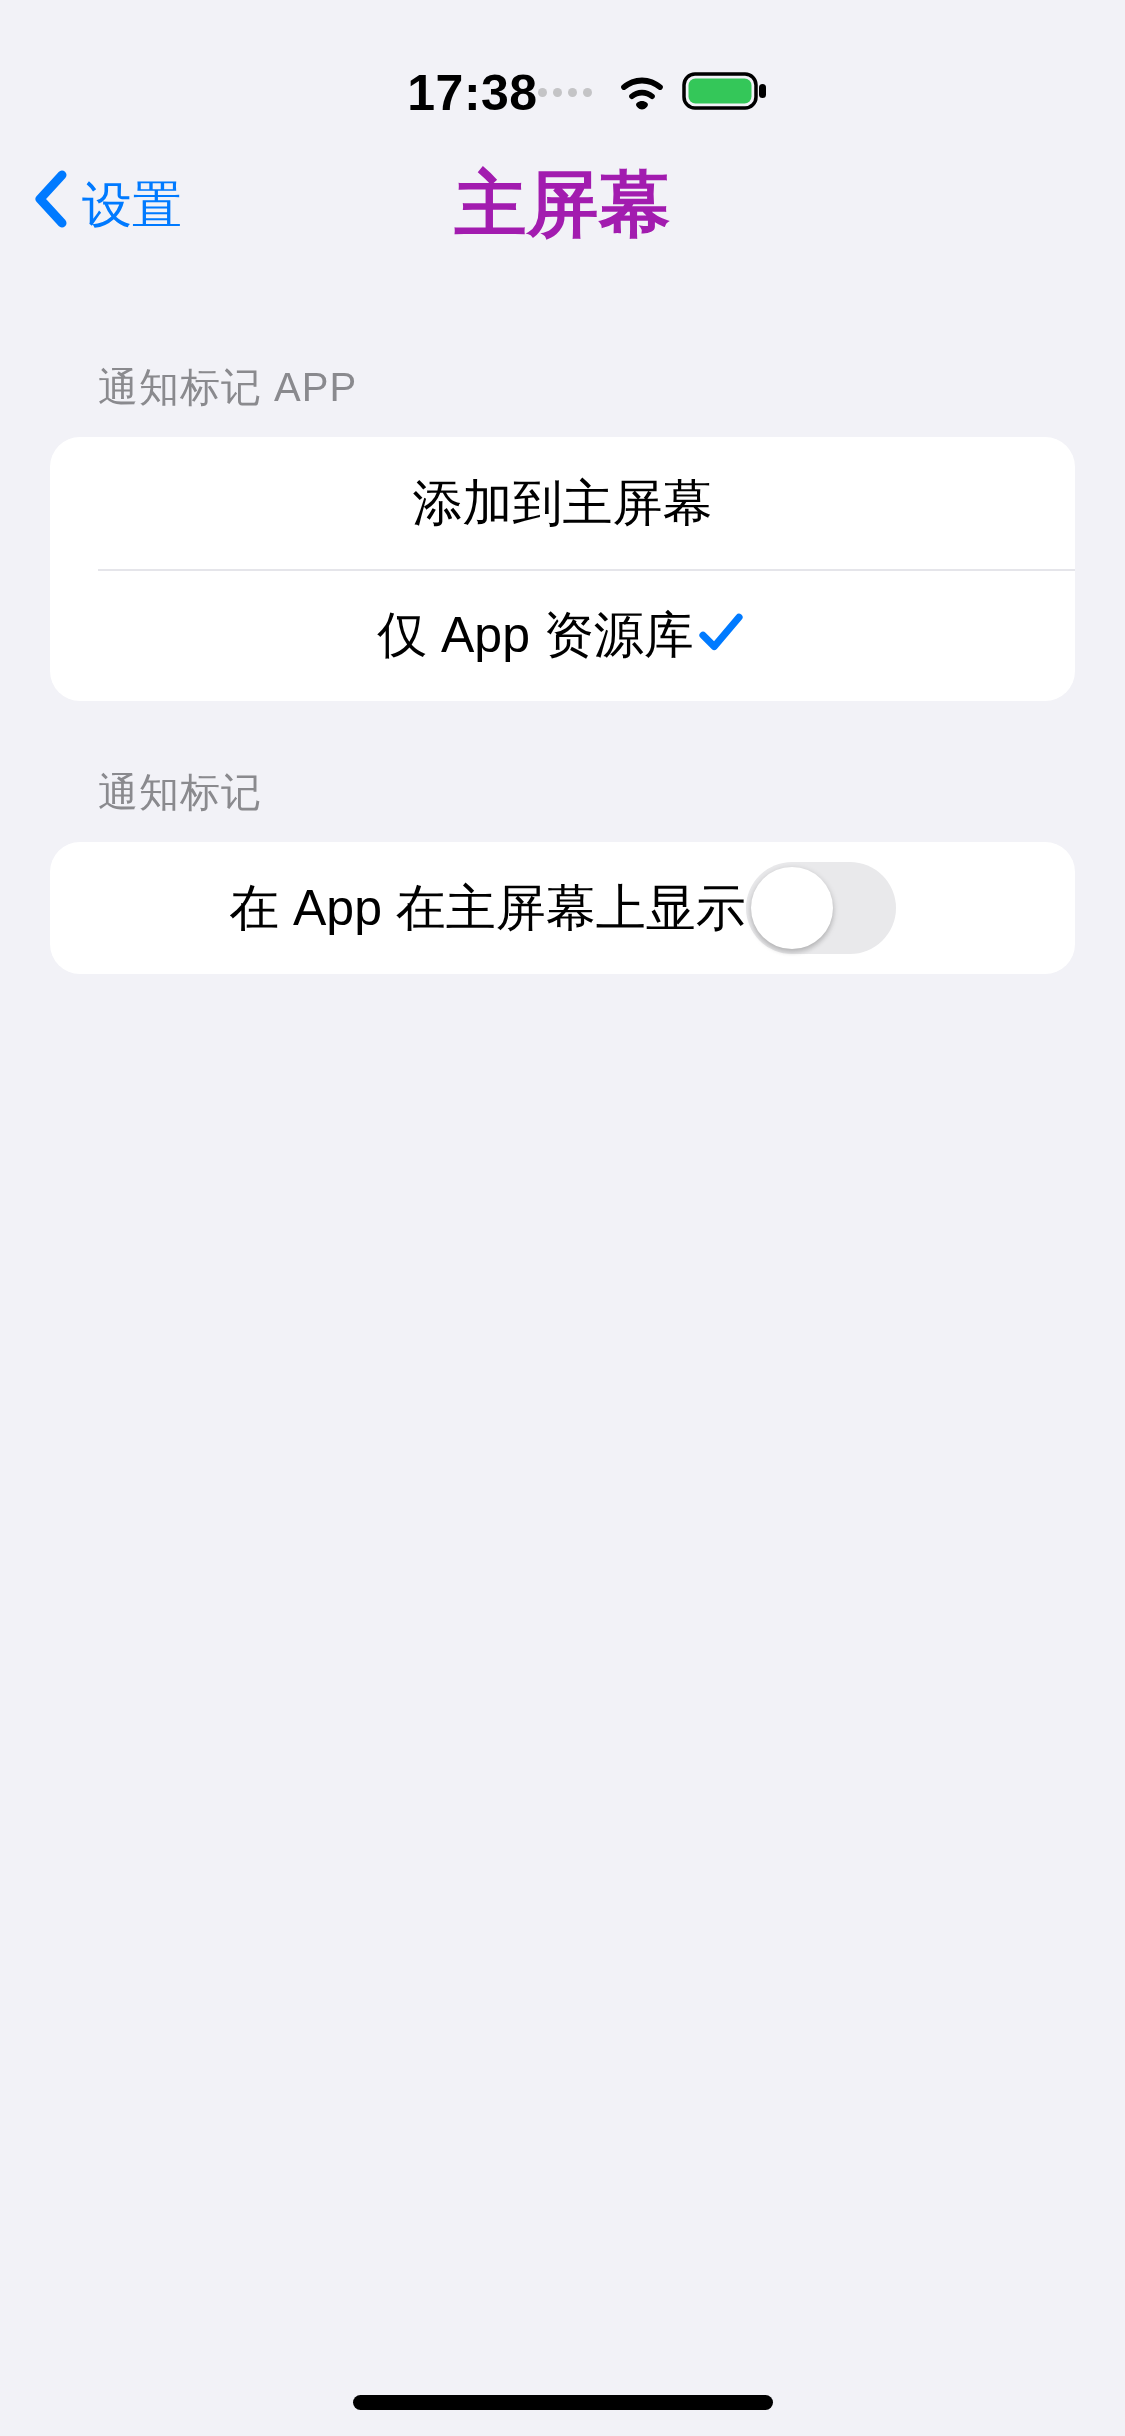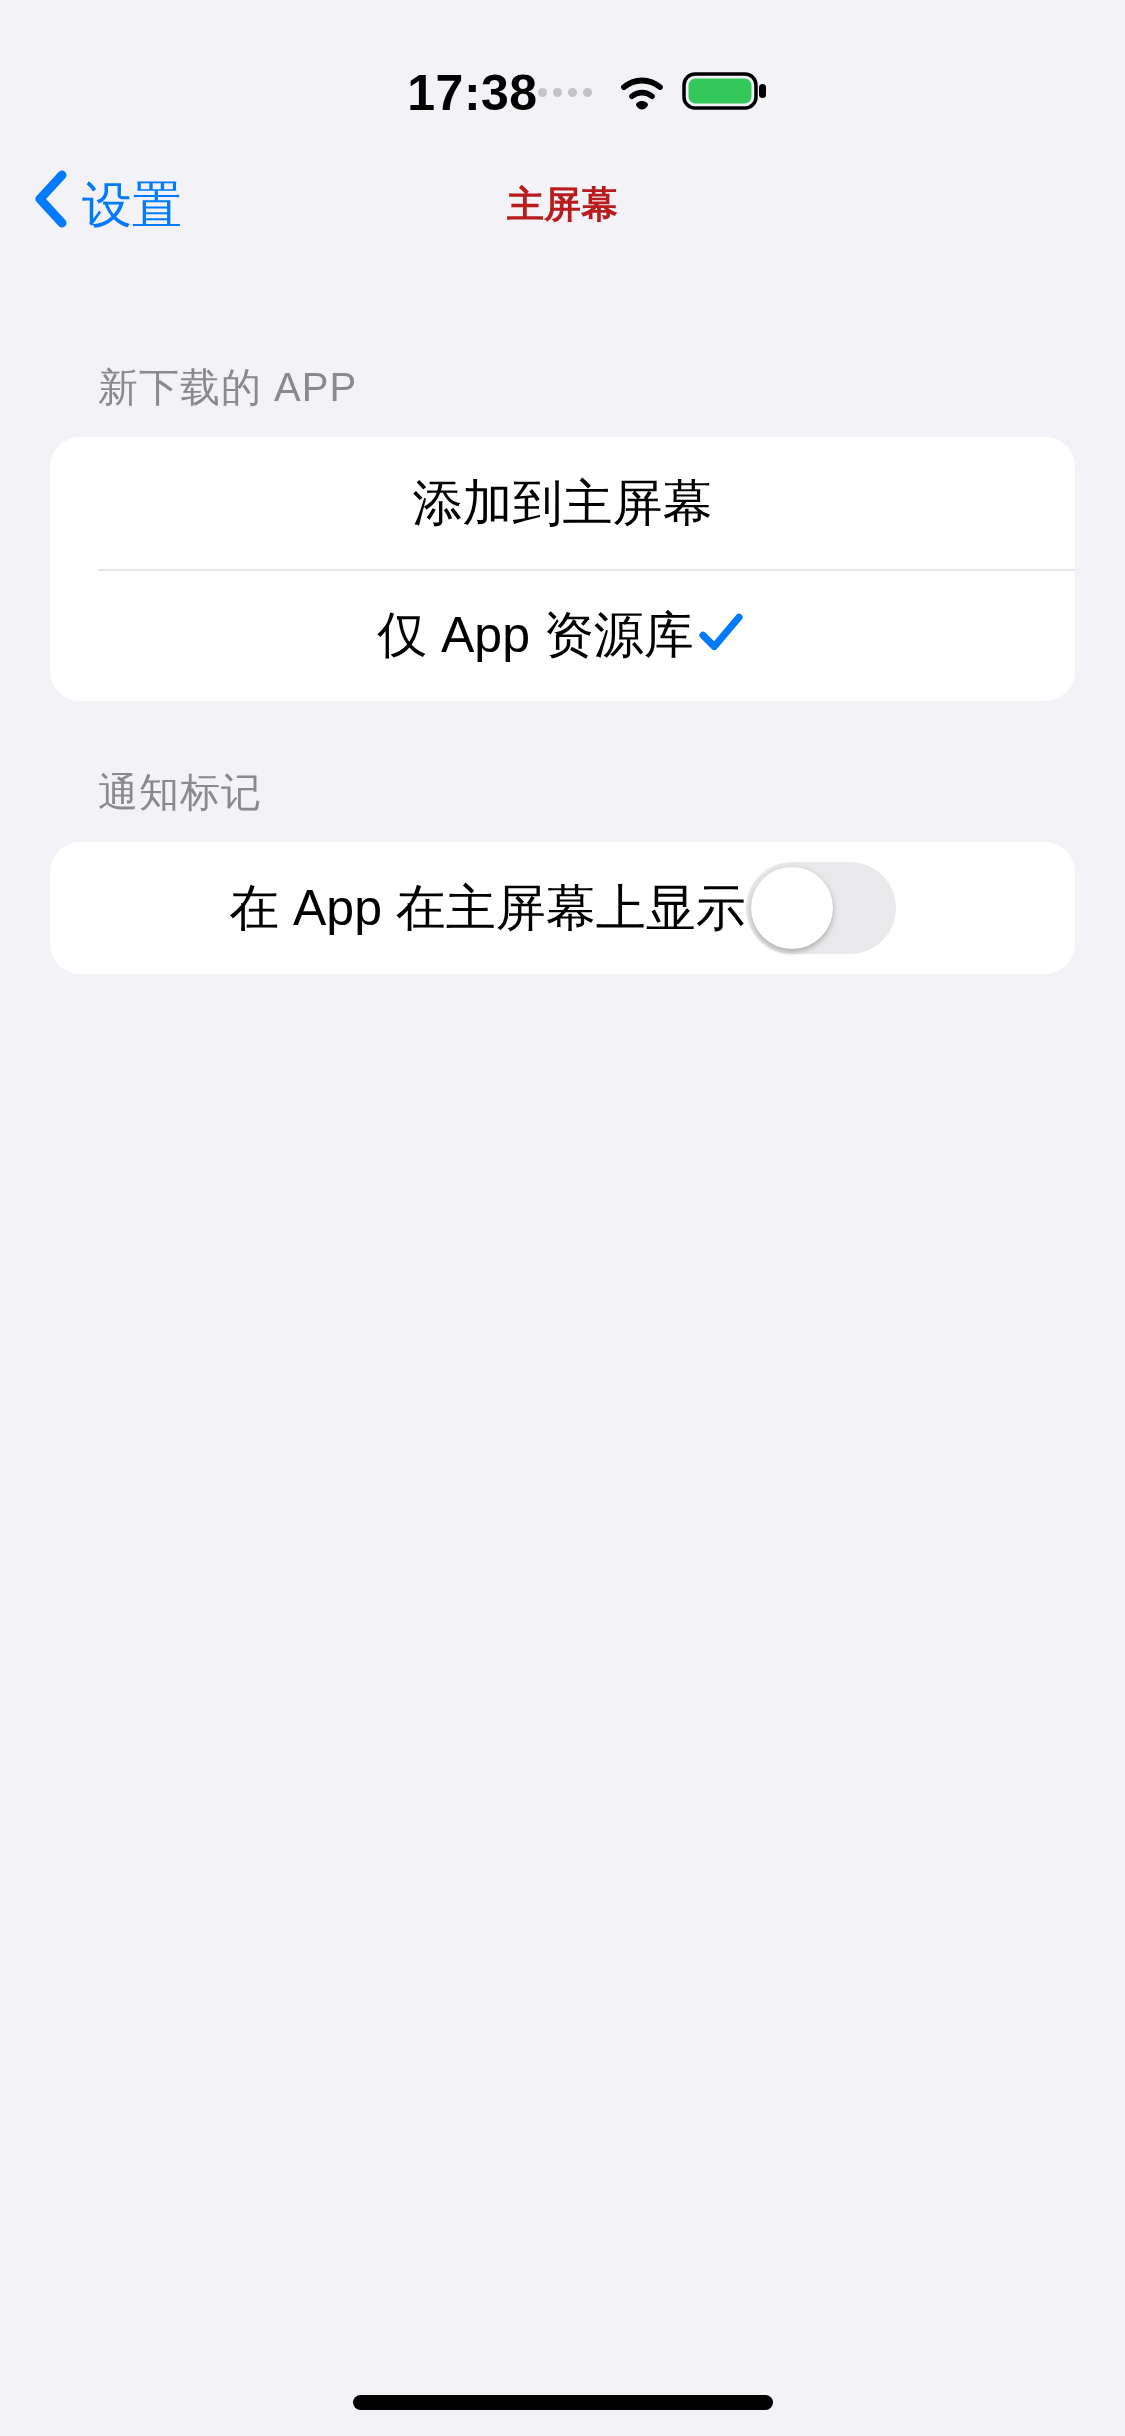--- a/index.html
+++ b/index.html
@@ -62,23 +62,23 @@
       gap: 14px;
     }
     .nav-back svg {
       width: 36px;
       height: 60px;
     }
     .nav-title {
       position: absolute;
       left: 50%;
       transform: translateX(-50%);
-      font-size: 37px;
+      font-size: 72px;
       font-weight: 600;
-      color: #b91c1c;
+      color: #a21caf;
     }
     
     .content {
       padding: 0 50px;
     }
     .section {
       margin-top: 64px;
     }
     .section:first-child {
       margin-top: 90px;
@@ -200,21 +200,21 @@
       </svg>
     </span>
     <span>设置</span>
   </div>
   <div class="nav-title">主屏幕</div>
 </div>
 
 <div class="content">
 
   <div class="section">
-    <div class="section-header">新下载的 APP</div>
+    <div class="section-header">通知标记 APP</div>
     <div class="group">
       <div class="row">
         <span class="row-label">添加到主屏幕</span>
       </div>
       <div class="row">
         <span class="row-label">仅 App 资源库</span>
         <span class="checkmark">
           <svg viewBox="0 0 24 24">
             <path d="M4 13 L9 18 L20 5" stroke="#007aff" stroke-width="3.2" fill="none" stroke-linecap="round" stroke-linejoin="round"></path>
           </svg>

